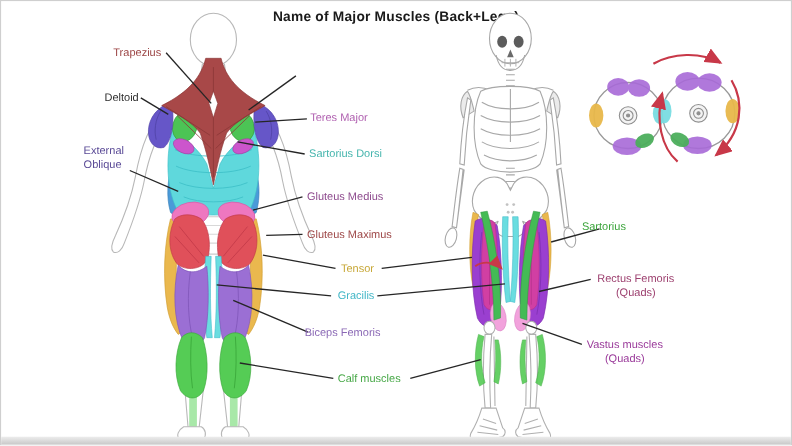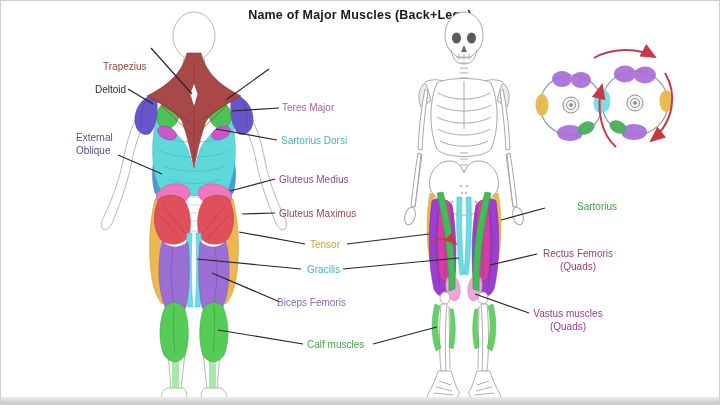--- a/index.html
+++ b/index.html
@@ -243,32 +243,32 @@
       <line x1="342" y1="268" x2="458" y2="257"></line>
       <line x1="279" y1="301" x2="211" y2="272"></line>
       <line x1="302" y1="343" x2="217" y2="329"></line>
       <line x1="372" y1="343" x2="436" y2="326"></line>
       <line x1="544" y1="207" x2="500" y2="219"></line>
       <line x1="536" y1="253" x2="489" y2="264"></line>
       <line x1="528" y1="312" x2="474" y2="293"></line>
     </g>
   </svg>
 
-  <div class="lbl" style="left: 102px; top: 59px; color: rgb(156, 69, 69); text-align: right;">Trapezius</div>
+  <div class="lbl" style="left: 102px; top: 41px; color: rgb(156, 69, 69); text-align: right;">Trapezius</div>
   <div class="lbl" style="left: 94px; top: 82px; color: rgb(46, 46, 46);">Deltoid</div>
   <div class="lbl" style="left: 281px; top: 100px; color: rgb(176, 96, 176);">Teres Major</div>
   <div class="lbl" style="left: 280px; top: 133px; color: rgb(69, 181, 173);">Sartorius Dorsi</div>
   <div class="lbl" style="left: 75px; top: 130px; color: rgb(90, 74, 150);">External
 Oblique</div>
   <div class="lbl" style="left: 278px; top: 172px; color: rgb(141, 74, 141);">Gluteus Medius</div>
   <div class="lbl" style="left: 278px; top: 206px; color: rgb(158, 72, 72);">Gluteus Maximus</div>
   <div class="lbl" style="left: 309px; top: 237px; color: rgb(199, 167, 54);">Tensor</div>
   <div class="lbl" style="left: 306px; top: 262px; color: rgb(67, 183, 199);">Gracilis</div>
   <div class="lbl" style="left: 276px; top: 295px; color: rgb(138, 104, 181);">Biceps Femoris</div>
   <div class="lbl" style="left: 306px; top: 337px; color: rgb(71, 168, 71);">Calf muscles</div>
-  <div class="lbl" style="left: 576px; top: 199px; color: rgb(59, 164, 59);">Sartorius</div>
+  <div class="lbl" style="left: 528px; top: 199px; color: rgb(59, 164, 59);">Sartorius</div>
   <div class="lbl center" style="left: 531px; top: 246px; width: 92px; color: rgb(156, 63, 110);">Rectus Femoris
 (Quads)</div>
   <div class="lbl center" style="left: 521px; top: 306px; width: 92px; color: rgb(154, 58, 154);">Vastus muscles
 (Quads)</div>
 
   <div class="bottom-bar"></div>
 </div>
 
 </body></html>

